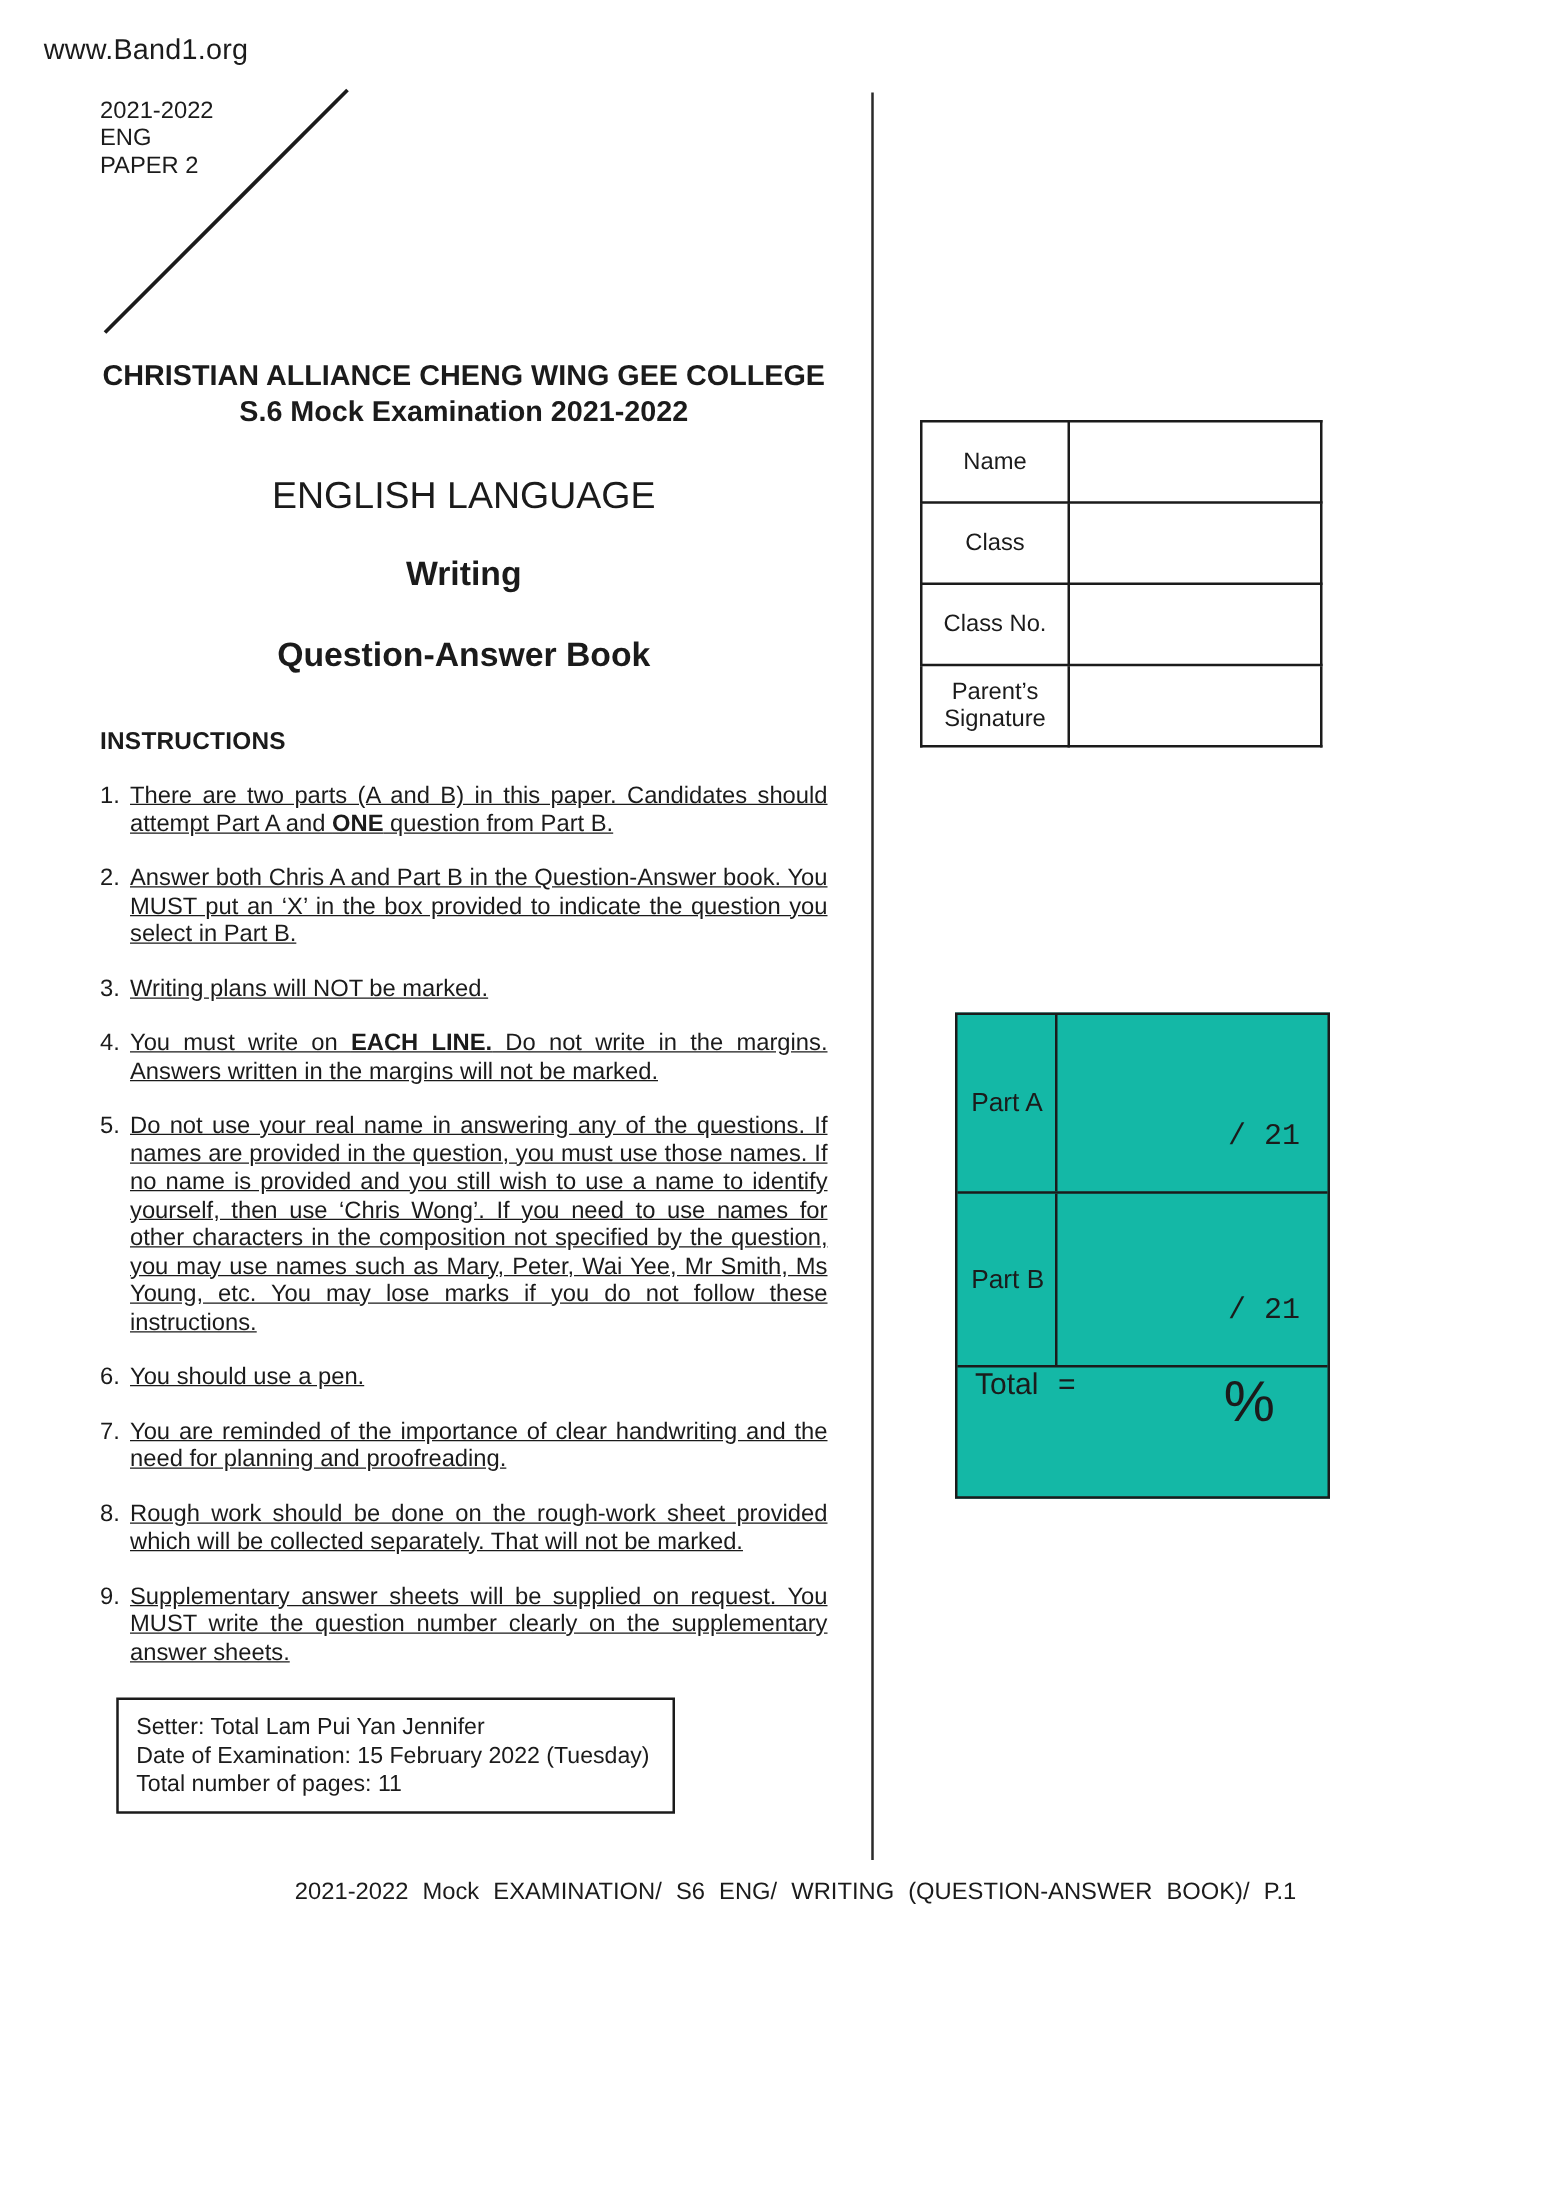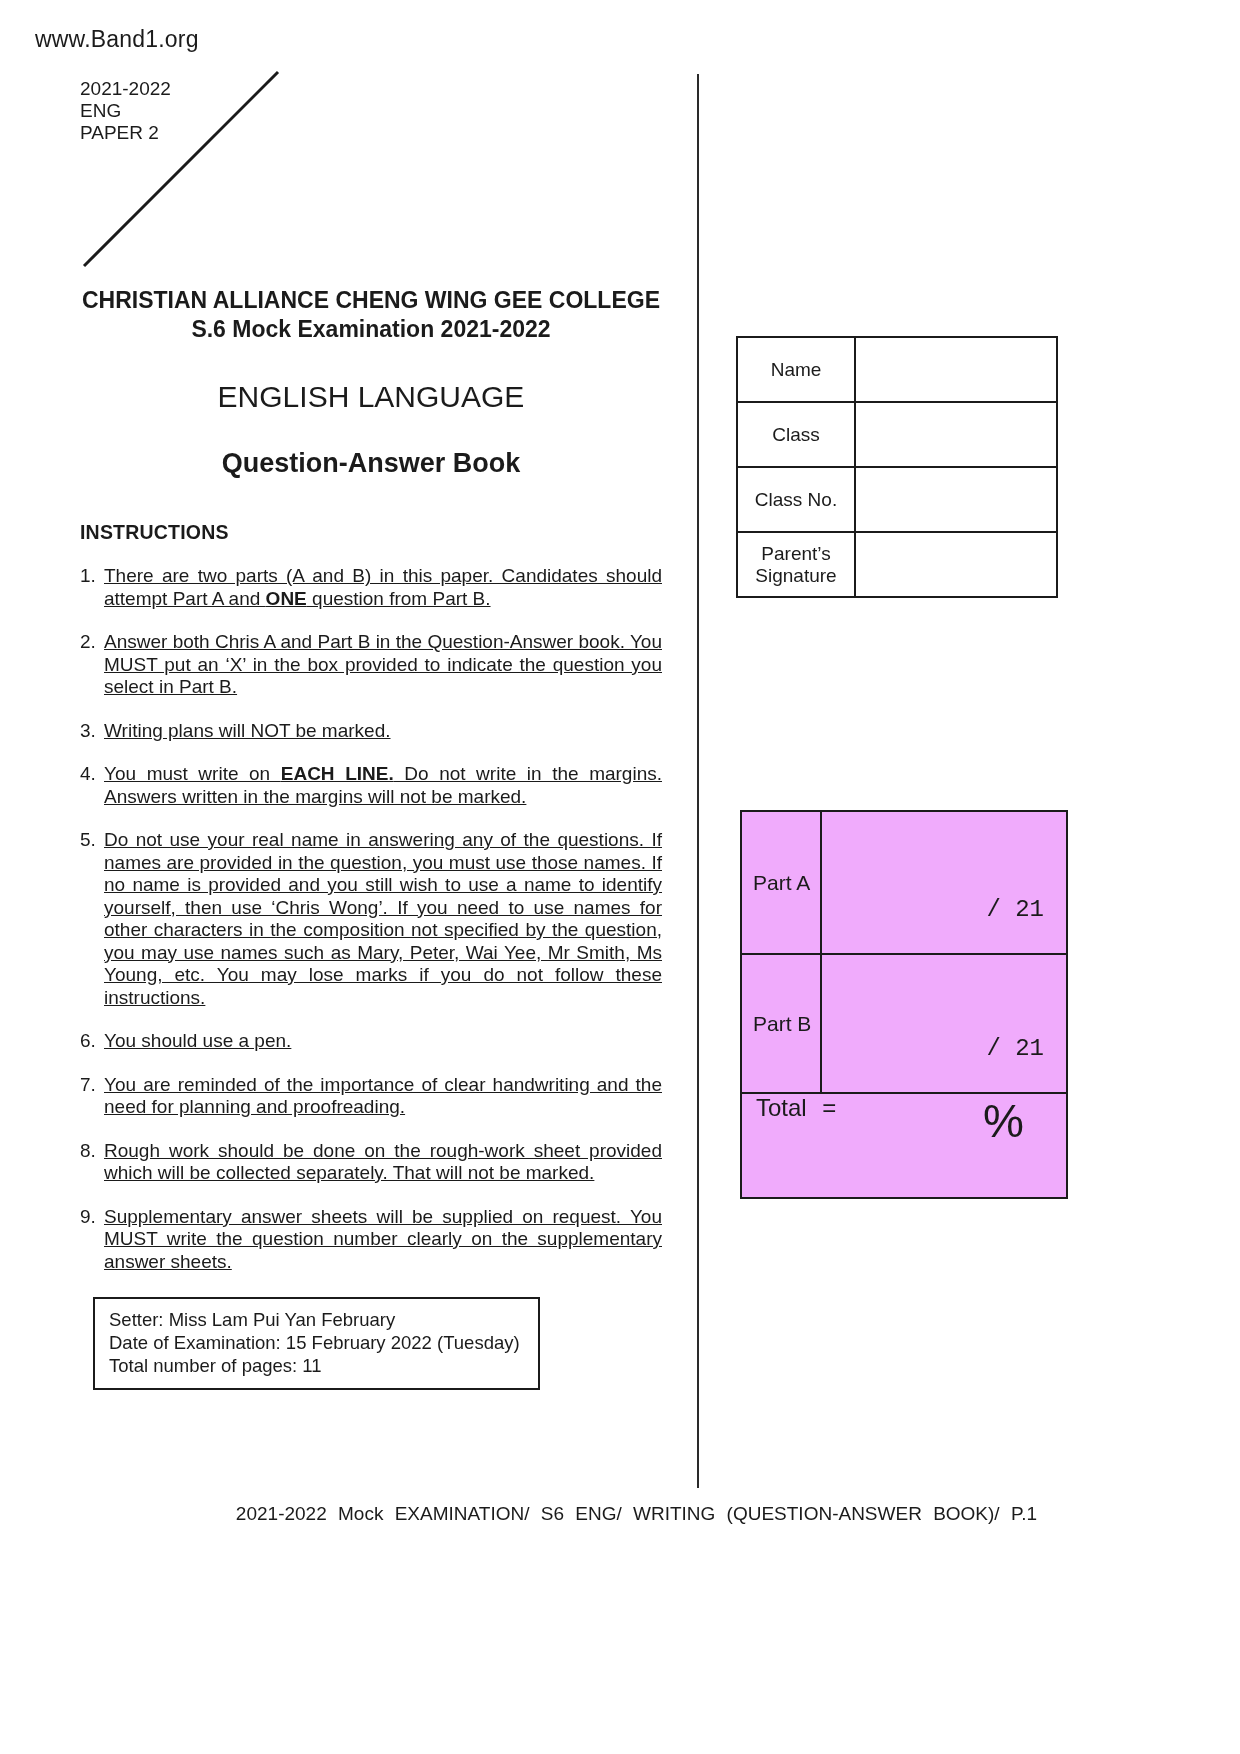--- a/index.html
+++ b/index.html
@@ -61,23 +61,23 @@
   }
   .info-table td { border: 2px solid #1b1b1b; }
   .info-label {
     width: 118px; height: 65px;
     text-align: center; vertical-align: middle;
     font-size: 19px; line-height: 22px; padding: 0 5px;
   }
   .info-value { width: 202px; }
 
   .marks-table {
-    position: absolute; left: 740px; top: 810px;
-    width: 328px; border: 2.5px solid #1b1b1b;
-    background: #f0abfc;
+    position: absolute; left: 764px; top: 810px;
+    width: 300px; border: 2.5px solid #1b1b1b;
+    background: #14b8a6;
   }
   .marks-row { display: flex; border-bottom: 2.5px solid #1b1b1b; }
   .marks-row.row-a { height: 143px; }
   .marks-row.row-b { height: 139px; }
   .marks-label {
     width: 80px; flex: 0 0 80px;
     border-right: 2.5px solid #1b1b1b;
     display: flex; align-items: center;
     padding-left: 11px; font-size: 21px;
   }
@@ -115,20 +115,21 @@
     <line x1="12" y1="204" x2="206" y2="10" stroke="#1b1b1b" stroke-width="3"></line>
   </svg>
 </div>
 
 <div class="v-divider"></div>
 
 <div class="main-col">
   <div class="t-center college-name">CHRISTIAN ALLIANCE CHENG WING GEE COLLEGE</div>
   <div class="t-center exam-title">S.6 Mock Examination 2021-2022</div>
   <div class="t-center subject-title">ENGLISH LANGUAGE</div>
+  <div class="t-center paper-title">Writing</div>
   <div class="t-center book-title">Question-Answer Book</div>
 
   <div class="inst-heading">INSTRUCTIONS</div>
   <div class="inst-list">
       <div class="inst-item">
         <span class="inst-num">1.</span>
         <span class="inst-body"><span>There are two parts (A and B) in this paper. Candidates should attempt Part A and </span><span class="b">ONE</span><span> question from Part B.</span></span>
       </div>
       <div class="inst-item">
         <span class="inst-num">2.</span>
@@ -158,21 +159,21 @@
         <span class="inst-num">8.</span>
         <span class="inst-body"><span>Rough work should be done on the rough-work sheet provided which will be collected separately. That will not be marked.</span></span>
       </div>
       <div class="inst-item">
         <span class="inst-num">9.</span>
         <span class="inst-body"><span>Supplementary answer sheets will be supplied on request. You MUST write the question number clearly on the supplementary answer sheets.</span></span>
       </div>
     </div>
 
   <div class="setter-box">
-    <div>Setter: Miss Lam Pui Yan February</div>
+    <div>Setter: Total Lam Pui Yan Jennifer</div>
     <div>Date of Examination: 15 February 2022 (Tuesday)</div>
     <div>Total number of pages: 11</div>
   </div>
 </div>
 
 <table class="info-table">
   <tbody>
     <tr>
       <td class="info-label">Name</td>
       <td class="info-value"></td>

